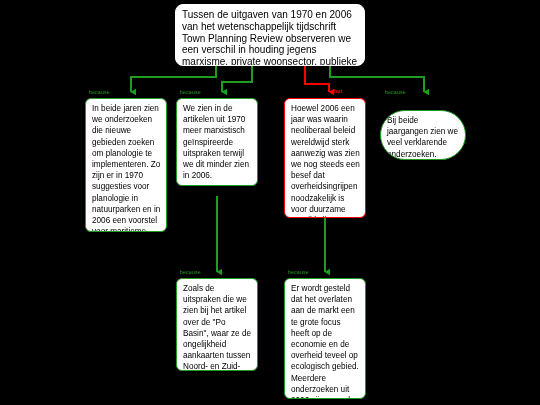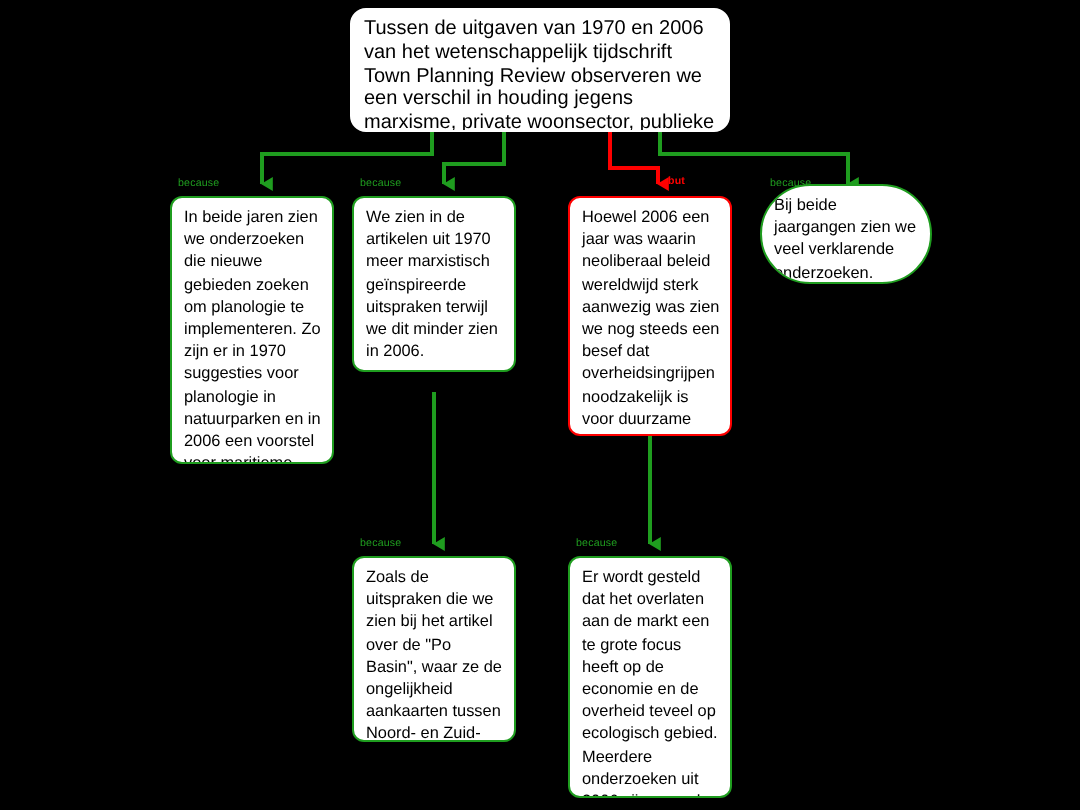--- a/index.html
+++ b/index.html
@@ -92,21 +92,21 @@
   </svg>
 
   <div class="node root" style="left:175px; top:4px; width:190px; height:62px;">Tussen de uitgaven van 1970 en 2006 van het wetenschappelijk tijdschrift Town Planning Review observeren we een verschil in houding jegens marxisme, private woonsector, publieke woonsector en duurzame ontwikkeling.</div>
 
   <div class="node green" style="left:85px; top:98px; width:82px; height:134px;">In beide jaren zien we onderzoeken die nieuwe gebieden zoeken om planologie te implementeren. Zo zijn er in 1970 suggesties voor planologie in natuurparken en in 2006 een voorstel voor maritieme planologie.</div>
 
   <div class="node green" style="left:176px; top:98px; width:82px; height:88px;">We zien in de artikelen uit 1970 meer marxistisch geïnspireerde uitspraken terwijl we dit minder zien in 2006.</div>
 
   <div class="node red" style="left:284px; top:98px; width:82px; height:120px;">Hoewel 2006 een jaar was waarin neoliberaal beleid wereldwijd sterk aanwezig was zien we nog steeds een besef dat overheidsingrijpen noodzakelijk is voor duurzame ontwikkeling.</div>
 
-  <div class="node green" style="left:380px; top:92px; width:86px; height:50px;border-radius:25px;">Bij beide jaargangen zien we veel verklarende onderzoeken.</div>
+  <div class="node green" style="left:380px; top:110px; width:86px; height:50px;border-radius:25px;">Bij beide jaargangen zien we veel verklarende onderzoeken.</div>
 
   <div class="node green" style="left:176px; top:278px; width:82px; height:93px;">Zoals de uitspraken die we zien bij het artikel over de "Po Basin", waar ze de ongelijkheid aankaarten tussen Noord- en Zuid-Italië</div>
 
   <div class="node green" style="left:284px; top:278px; width:82px; height:121px;">Er wordt gesteld dat het overlaten aan de markt een te grote focus heeft op de economie en de overheid teveel op ecologisch gebied. Meerdere onderzoeken uit 2006 zijn opzoek naar een duurzame ontwikkeling waarbij de mens centraal staat.</div>
 
   <div class="edge-label green" style="left:89px; top:89px;">because</div>
 
   <div class="edge-label green" style="left:180px; top:89px;">because</div>
 
   <div class="edge-label red" style="left:334px; top:88px;">but</div>

